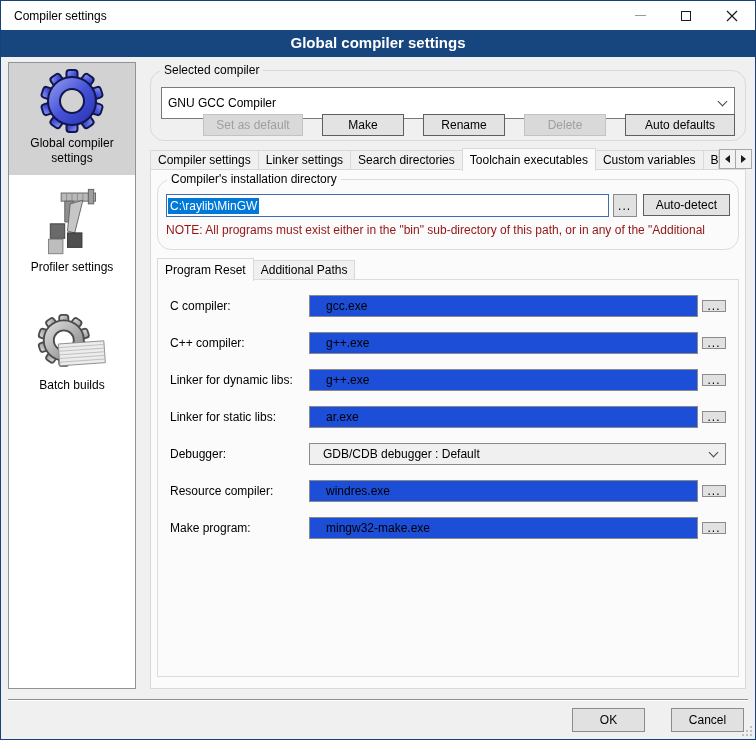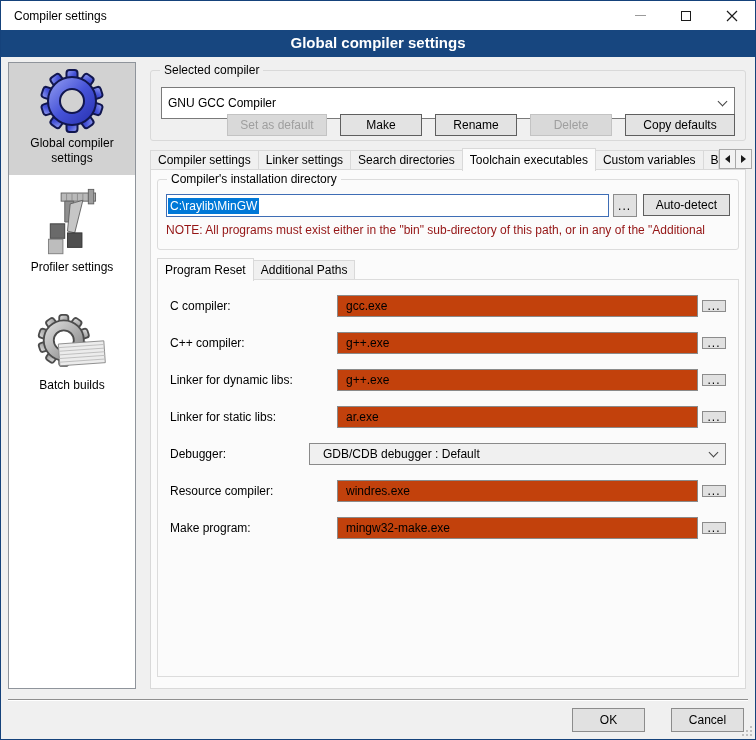--- a/index.html
+++ b/index.html
@@ -21,32 +21,32 @@
 
   
   .sidebar { position:absolute; left:7px; top:61px; width:128px; height:627px; background:#fff; border:1px solid #8f949b; overflow:hidden; }
   .sb-item { display:flex; flex-direction:column; align-items:center; text-align:center; line-height:15px; cursor:default; }
   .sb-item.selected { background:#d2d2d2; padding:6px 0 9px; }
   .sb-item .sb-label { margin-top:3px; }
   .sb-prof { padding:12px 0 8px; }
   .sb-batch { padding:30px 12px 8px; }
 
   
-  .groupbox { position:absolute; border:1px solid #d9d9d9; border-radius:3px; }
+  .groupbox { position:absolute; border:1px solid #d9d9d9; border-radius:14px; }
   .gb-label { position:absolute; top:-8px; left:9px; padding:0 4px; background:#f0f0f0; white-space:nowrap; }
   .gb-label.on-page { background:#fbfbfb; }
 
   
   .gb-compiler { left:149px; top:69px; width:596px; height:71px; }
   .combo { position:absolute; left:10px; right:10px; top:16px; height:32px; background:#fff; border:1px solid #7a7a7a;
            display:flex; align-items:center; padding:0 8px 0 6px; }
   .combo .combo-value { flex:1; white-space:nowrap; overflow:hidden; }
   .chev { width:7px; height:7px; border-right:1px solid #444; border-bottom:1px solid #444;
           transform:rotate(45deg); margin-top:-4px; flex:none; }
-  .cbtn-row { position:absolute; left:10px; right:10px; top:43px; height:22px; display:flex; justify-content:flex-end; gap:13px; }
+  .cbtn-row { position:absolute; left:10px; right:10px; top:43px; height:22px; display:flex; justify-content:flex-end; gap:19px; }
   .btn { height:22px; background:#e3e3e3; border:1px solid #5f5f5f; display:flex; align-items:center; justify-content:center;
          padding:0 12px; white-space:nowrap; cursor:default; }
   .btn.disabled { background:#d9d9d9; border-color:#c3c3c3; color:#9f9f9f; }
   .btn.w-set { min-width:100px; } .btn.w-mid { min-width:82px; } .btn.w-reset { min-width:110px; }
 
   
   .tabstrip { position:absolute; left:149px; top:146px; right:10px; height:23px; display:flex; align-items:flex-end; }
   .tab { height:20px; line-height:19px; padding:0 7px; background:#f0f0f0; border:1px solid #d9d9d9; border-bottom:none;
          margin-right:-1px; white-space:nowrap; cursor:default; }
   .tab.active { height:23px; line-height:22px; background:#fbfbfb; position:relative; z-index:3; margin-bottom:-1px; }
@@ -67,21 +67,21 @@
             justify-content:center; letter-spacing:1px; line-height:10px; cursor:default; }
   .autodetect { flex:none; margin-left:6px; min-width:74px; }
   .note { position:absolute; left:8px; right:-6px; top:43px; color:#941414; white-space:nowrap; overflow:hidden; }
 
   
   .subtabstrip { position:absolute; left:6px; top:87px; right:8px; height:23px; display:flex; align-items:flex-end; }
   .subpage { position:absolute; left:6px; top:109px; width:582px; height:398px; background:#fbfbfb; border:1px solid #dcdcdc; padding:12px 12px 0 12px; }
 
   .frow { display:flex; align-items:center; height:28px; margin-bottom:9px; }
   .flabel { width:139px; flex:none; white-space:nowrap; }
-  .tinput { flex:1; height:22px; border:1px solid #8a8a8a; background:#c2410c; padding:0 8px; font-family:inherit; font-size:12px; color:#000; min-width:0;margin-left:28px; }
+  .tinput { flex:1; height:22px; border:1px solid #8a8a8a; background:#1d4ed8; padding:0 16px; font-family:inherit; font-size:12px; color:#000; min-width:0; }
   .fselect { flex:1; height:22px; border:1px solid #8a8a8a; background:#f0f0f0; display:flex; align-items:center; padding:0 8px 0 13px; }
   .fselect .sel-value { flex:1; white-space:nowrap; overflow:hidden; }
 
   
   .footer-sep { position:absolute; left:7px; right:7px; top:698px; height:2px; border-top:1px solid #8f8f8f; box-shadow:0 1px 0 #ffffff inset; }
   .btn-ok { position:absolute; top:707px; right:110px; width:73px; height:24px; border-color:#8c8c8c; background:#e1e1e1; }
   .btn-cancel { position:absolute; top:707px; right:11px; width:73px; height:24px; border-color:#8c8c8c; background:#e1e1e1; }
   .grip { position:absolute; right:2px; bottom:2px; width:12px; height:12px; }
 </style>
 </head>
@@ -189,21 +189,21 @@
     <div class="gb-label">Selected compiler</div>
     <div class="combo">
       <span class="combo-value">GNU GCC Compiler</span>
       <span class="chev"></span>
     </div>
     <div class="cbtn-row">
       <div class="btn disabled w-set">Set as default</div>
       <div class="btn w-mid">Make</div>
       <div class="btn w-mid">Rename</div>
       <div class="btn disabled w-mid">Delete</div>
-      <div class="btn w-reset">Copy defaults</div>
+      <div class="btn w-reset">Auto defaults</div>
     </div>
   </div>
 
   <div class="tabstrip">
     <div class="tab">Compiler settings</div>
     <div class="tab">Linker settings</div>
     <div class="tab">Search directories</div>
     <div class="tab active">Toolchain executables</div>
     <div class="tab">Custom variables</div>
     <div class="tab clipped">Build</div>

